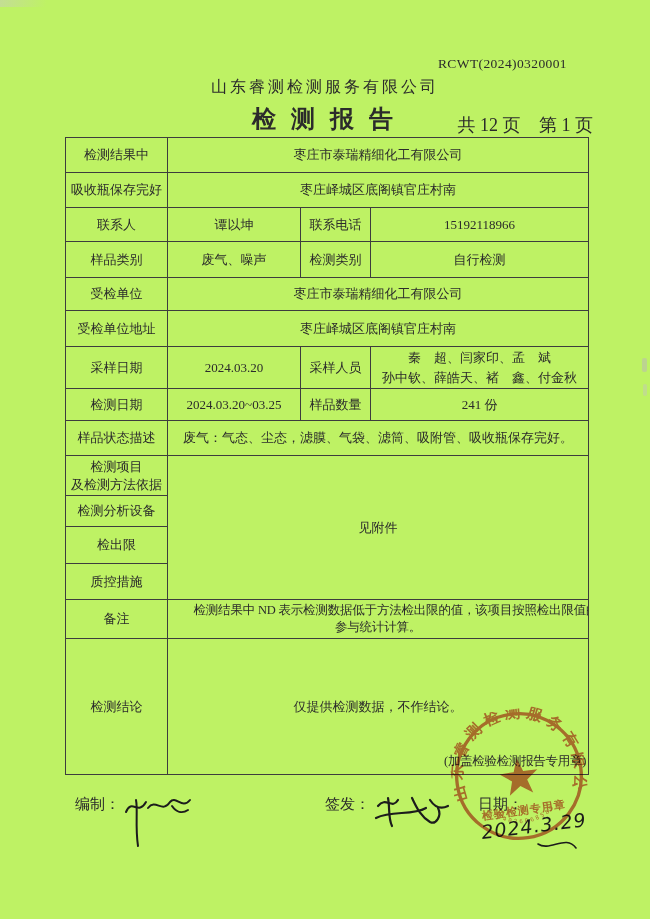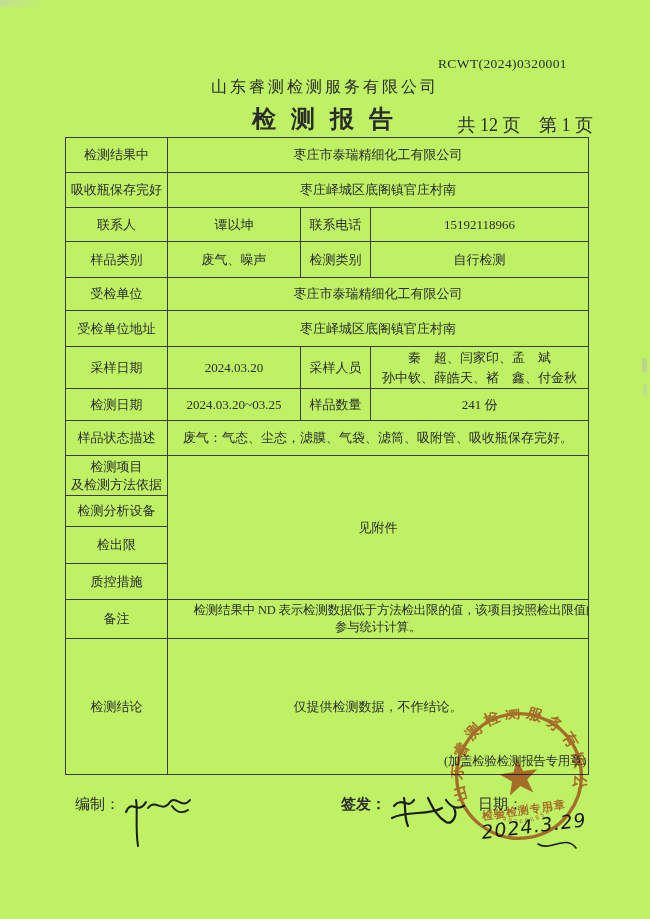--- a/index.html
+++ b/index.html
@@ -40,21 +40,21 @@
   .remark-cell{text-align:left;padding:2px 5px;font-size:12.5px;letter-spacing:-.2px;}
   .remark-cell .line1{text-indent:1.8em;white-space:nowrap;}
   .remark-cell .line2{white-space:nowrap;}
   .conclusion-cell{position:relative;text-align:left;vertical-align:top;padding:5px 7px;}
   .seal-note{position:absolute;right:2px;bottom:4px;font-size:12.5px;letter-spacing:-.3px;}
 
   .footer{position:absolute;top:786px;left:62px;width:540px;height:70px;font-size:15px;z-index:2;}
   .sig-group{position:absolute;top:6px;display:flex;align-items:flex-start;}
   .g-prepared{left:13px;}
   .g-reviewed{left:152px;}
-  .g-issued{left:279px;font-weight:bold;}
+  .g-issued{left:263px;}
   .g-date{left:416px;flex-direction:column;}
   .sig-group .lbl-txt{white-space:nowrap;padding-top:3px;}
   .sig-svg{overflow:visible;margin-left:2px;}
 
   .stamp{position:absolute;left:452px;top:709px;width:134px;height:134px;
     z-index:5;opacity:.85;mix-blend-mode:multiply;transform:rotate(-8deg);}
 </style>
 </head>
 <body>
 

